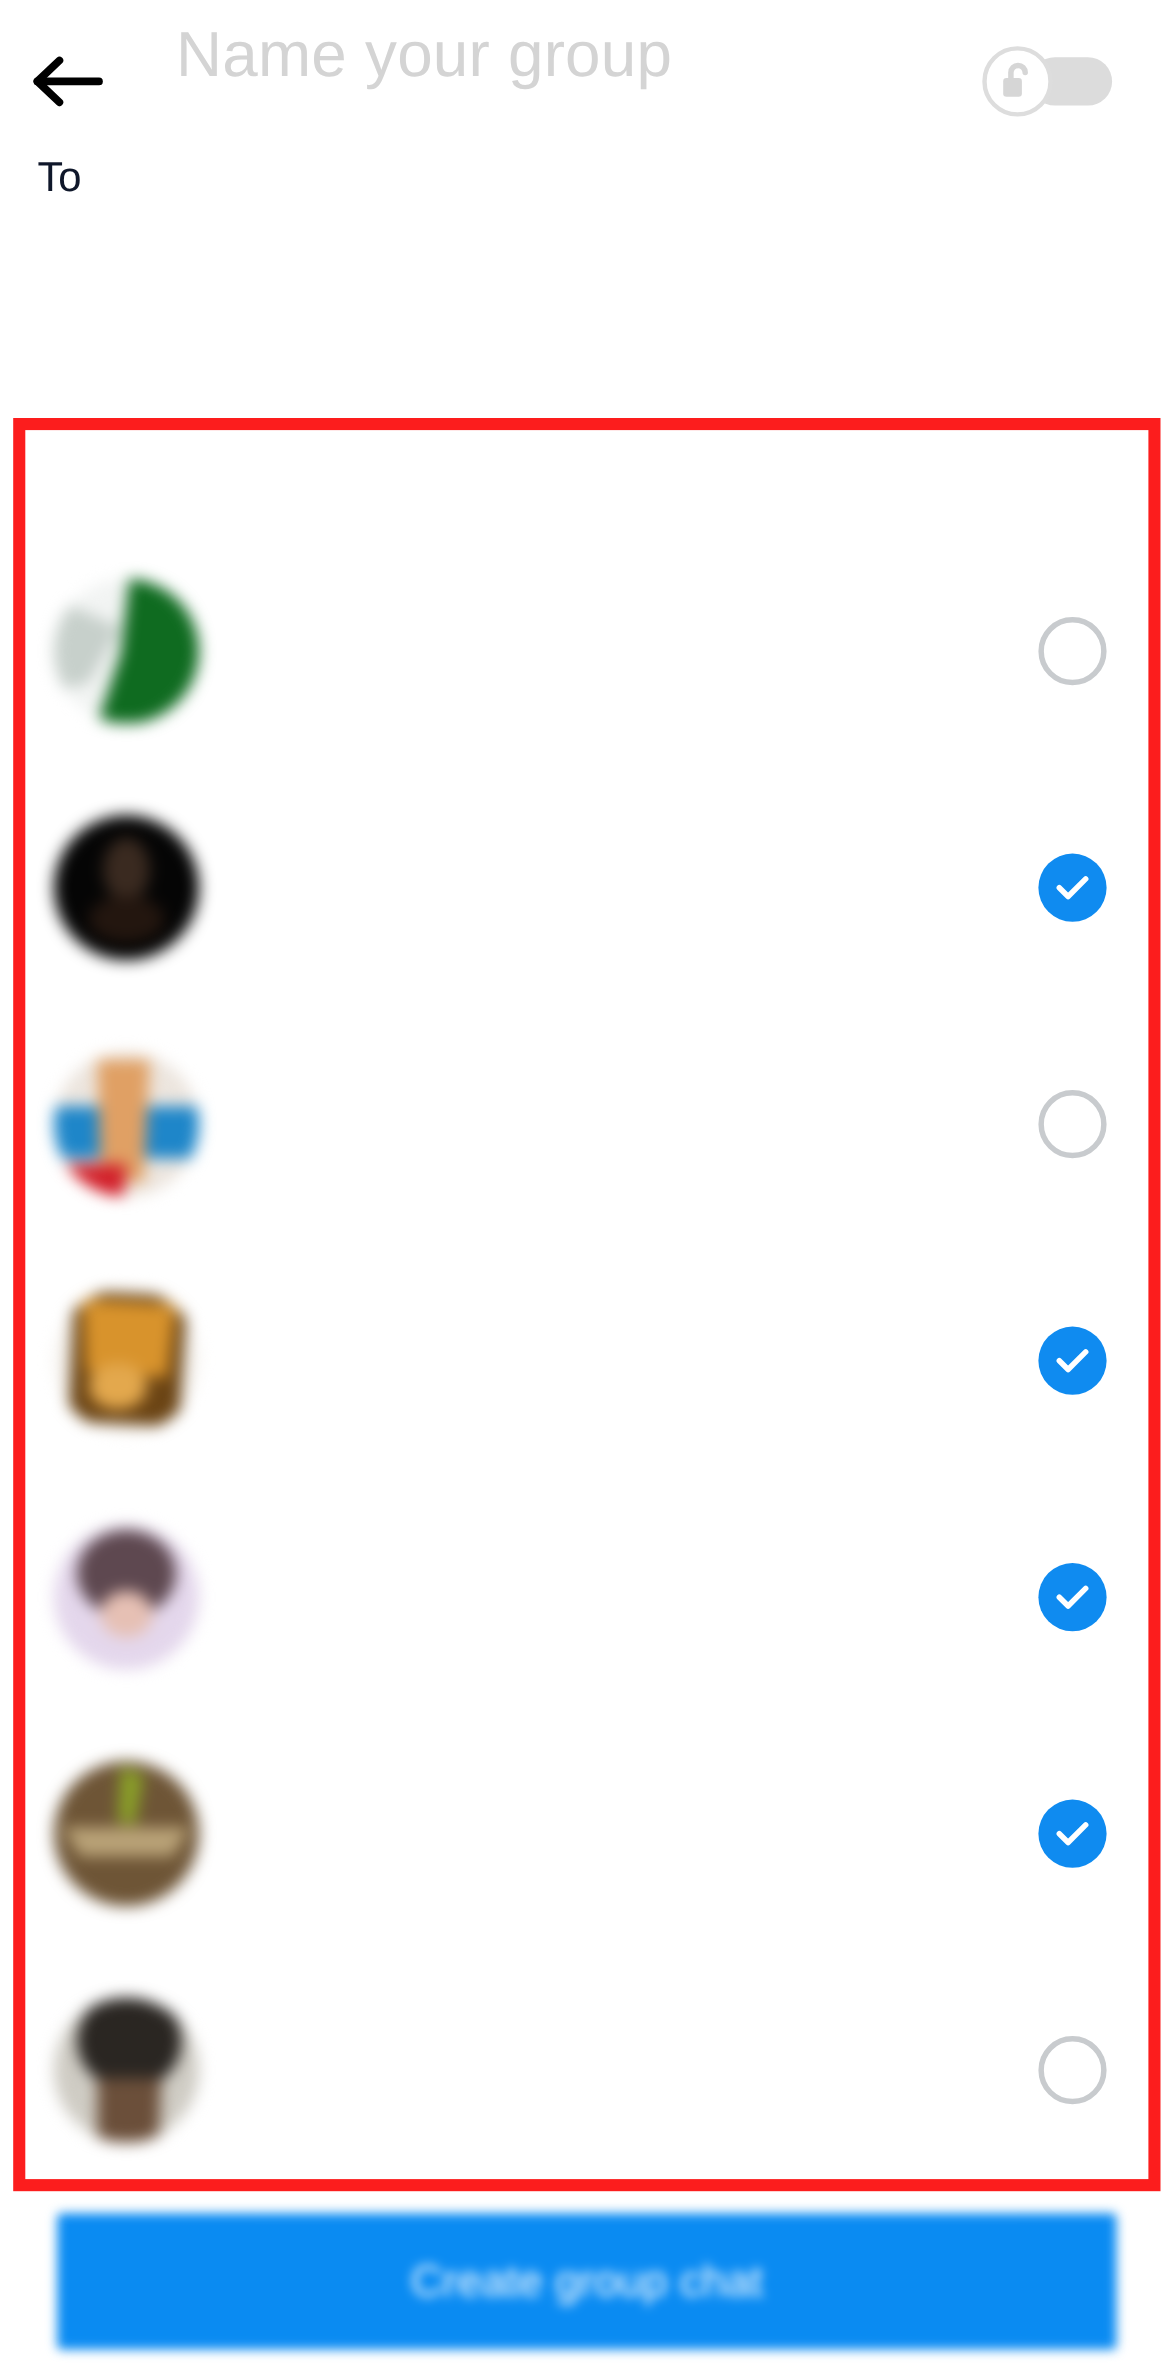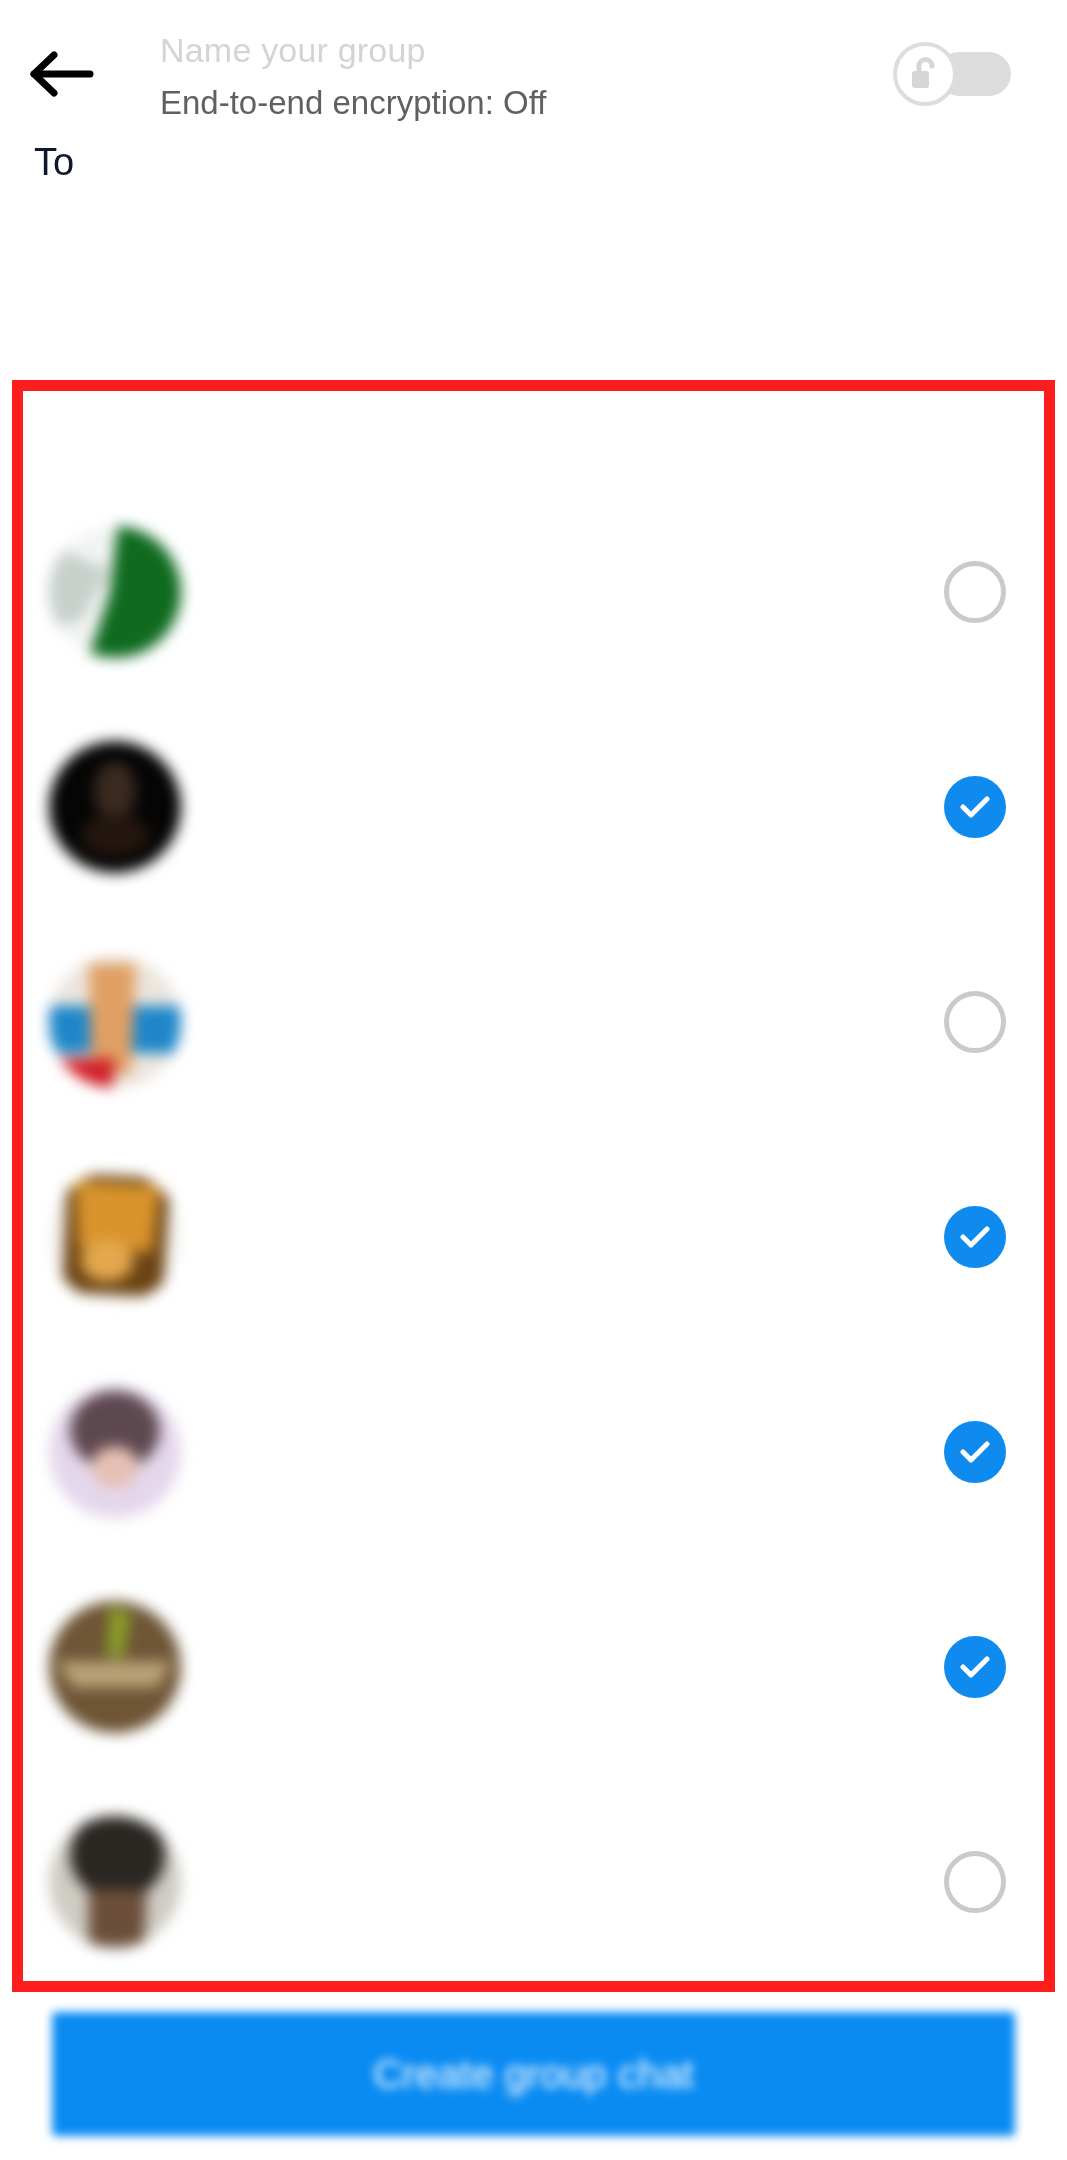--- a/index.html
+++ b/index.html
@@ -37,21 +37,21 @@
   .back-btn svg { display:block; }
 
   .header-texts {
     position: absolute;
     left: 160px;
     top: 22px;
     width: 600px;
   }
   .group-name-input {
     display: block;
-    font-size: 34px;
+    font-size: 58px;
     line-height: 56px;
     color: #d4d4d4;
     font-family: "Liberation Sans", sans-serif;
     letter-spacing: 0.2px;
     white-space: nowrap;
   }
   .encryption-status {
     display: block;
     margin-top: 4px;
     font-size: 33px;
@@ -251,21 +251,20 @@
     <span>
       <svg width="64" height="46" viewBox="0 0 64 46" aria-hidden="true">
         <path d="M4 23 H60" stroke="#000" stroke-width="7" stroke-linecap="round" fill="none"></path>
         <path d="M24 4 L4 23 L24 42" stroke="#000" stroke-width="7" stroke-linecap="round" stroke-linejoin="round" fill="none"></path>
       </svg>
     </span>
   </div>
 
   <div class="header-texts">
     <span class="group-name-input">Name your group</span>
-    <span class="encryption-status">End-to-end encryption: Off</span>
   </div>
 
   <div class="e2ee-toggle">
     <div class="track"></div>
     <div class="thumb">
       <span>
         <svg width="32" height="36" viewBox="0 0 32 36" aria-hidden="true">
           <path d="M10 15 V10 a6.5 6.5 0 0 1 13 0" stroke="#d6d6d6" stroke-width="5" fill="none" stroke-linecap="round"></path>
           <rect x="3" y="15" width="17" height="17" rx="3" fill="#d6d6d6"></rect>
         </svg>

